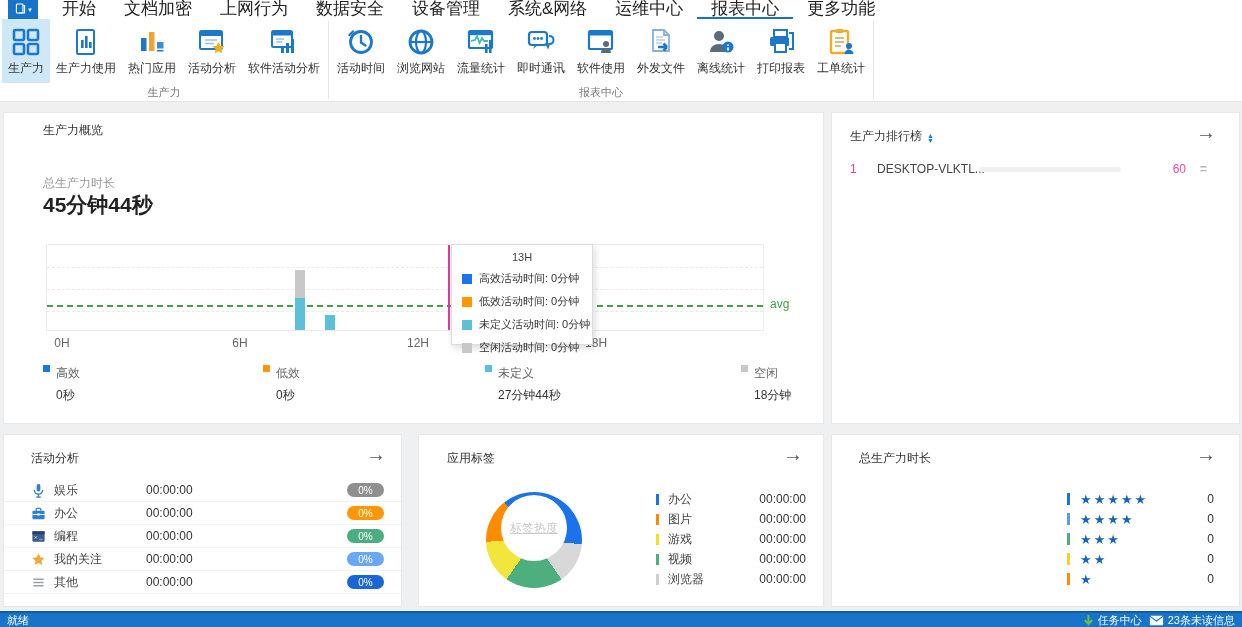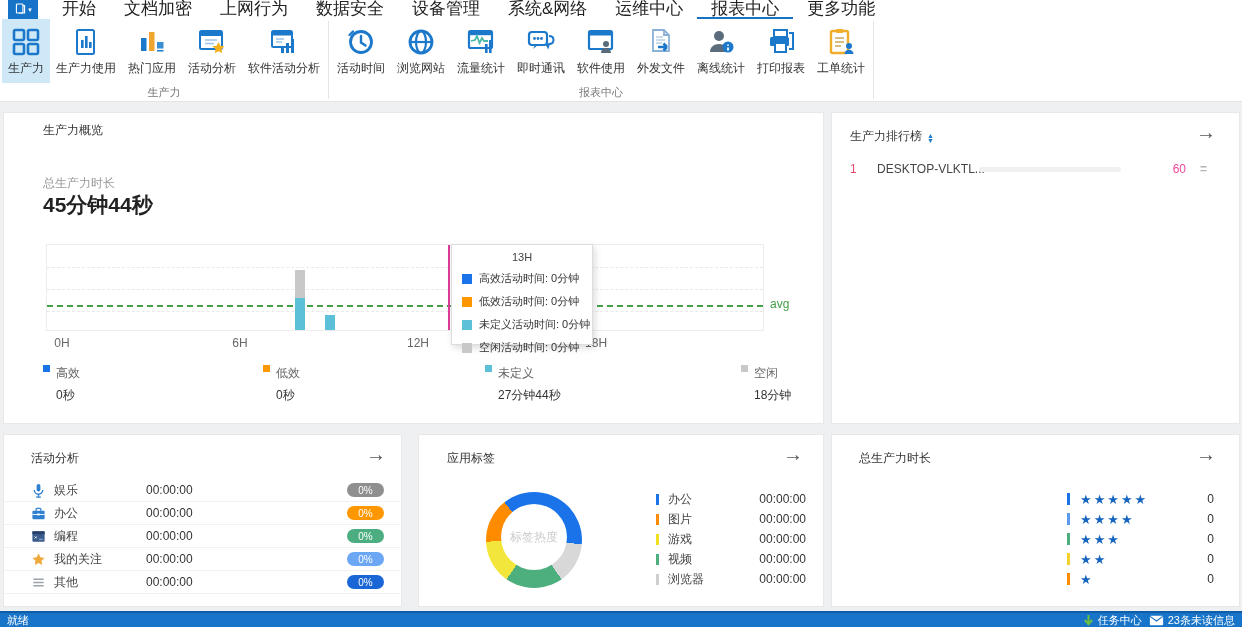--- a/index.html
+++ b/index.html
@@ -71,21 +71,21 @@
   .act-rows{position:absolute;left:0;right:0;top:44px;}
   .act-row{display:flex;align-items:center;height:22px;padding:0 17px 0 27px;border-bottom:1px solid #f2f2f2;cursor:pointer;}
   .act-ic{width:15px;height:15px;flex:none;}
   .act-ic svg{width:15px;height:15px;}
   .act-lb{margin-left:8px;width:92px;color:#444;}
   .act-tm{color:#333;}
   .act-bg{margin-left:auto;width:37px;height:14px;border-radius:8px;color:#fff;font-size:10px;display:flex;align-items:center;justify-content:center;}
 
   
   .donut{position:absolute;left:67px;top:57px;width:96px;height:96px;border-radius:50%;}
-  .donut-hole{position:absolute;left:15px;top:12px;width:66px;height:66px;border-radius:50%;background:#fff;display:flex;align-items:center;justify-content:center;color:#cbcbcb;font-size:12px;}
+  .donut-hole{position:absolute;left:15px;top:3px;width:66px;height:66px;border-radius:50%;background:#fff;display:flex;align-items:center;justify-content:center;color:#cbcbcb;font-size:12px;text-decoration:underline;}
   .tag-leg{position:absolute;left:237px;top:54px;width:150px;}
   .tag-row{display:flex;align-items:center;height:20px;}
   .tag-tick{width:3px;height:11px;margin-right:9px;flex:none;}
   .tag-lb{color:#444;}
   .tag-val{margin-left:auto;color:#333;}
 
   
   .ring{position:absolute;left:68px;top:60px;width:66px;height:66px;border-radius:50%;border:13px solid #1a73e8;display:flex;flex-direction:column;align-items:center;justify-content:center;}
   .ring-l1{color:#b9b9b9;font-size:12px;}
   .ring-l2{color:#9a9a9a;font-size:14px;margin-top:2px;}

